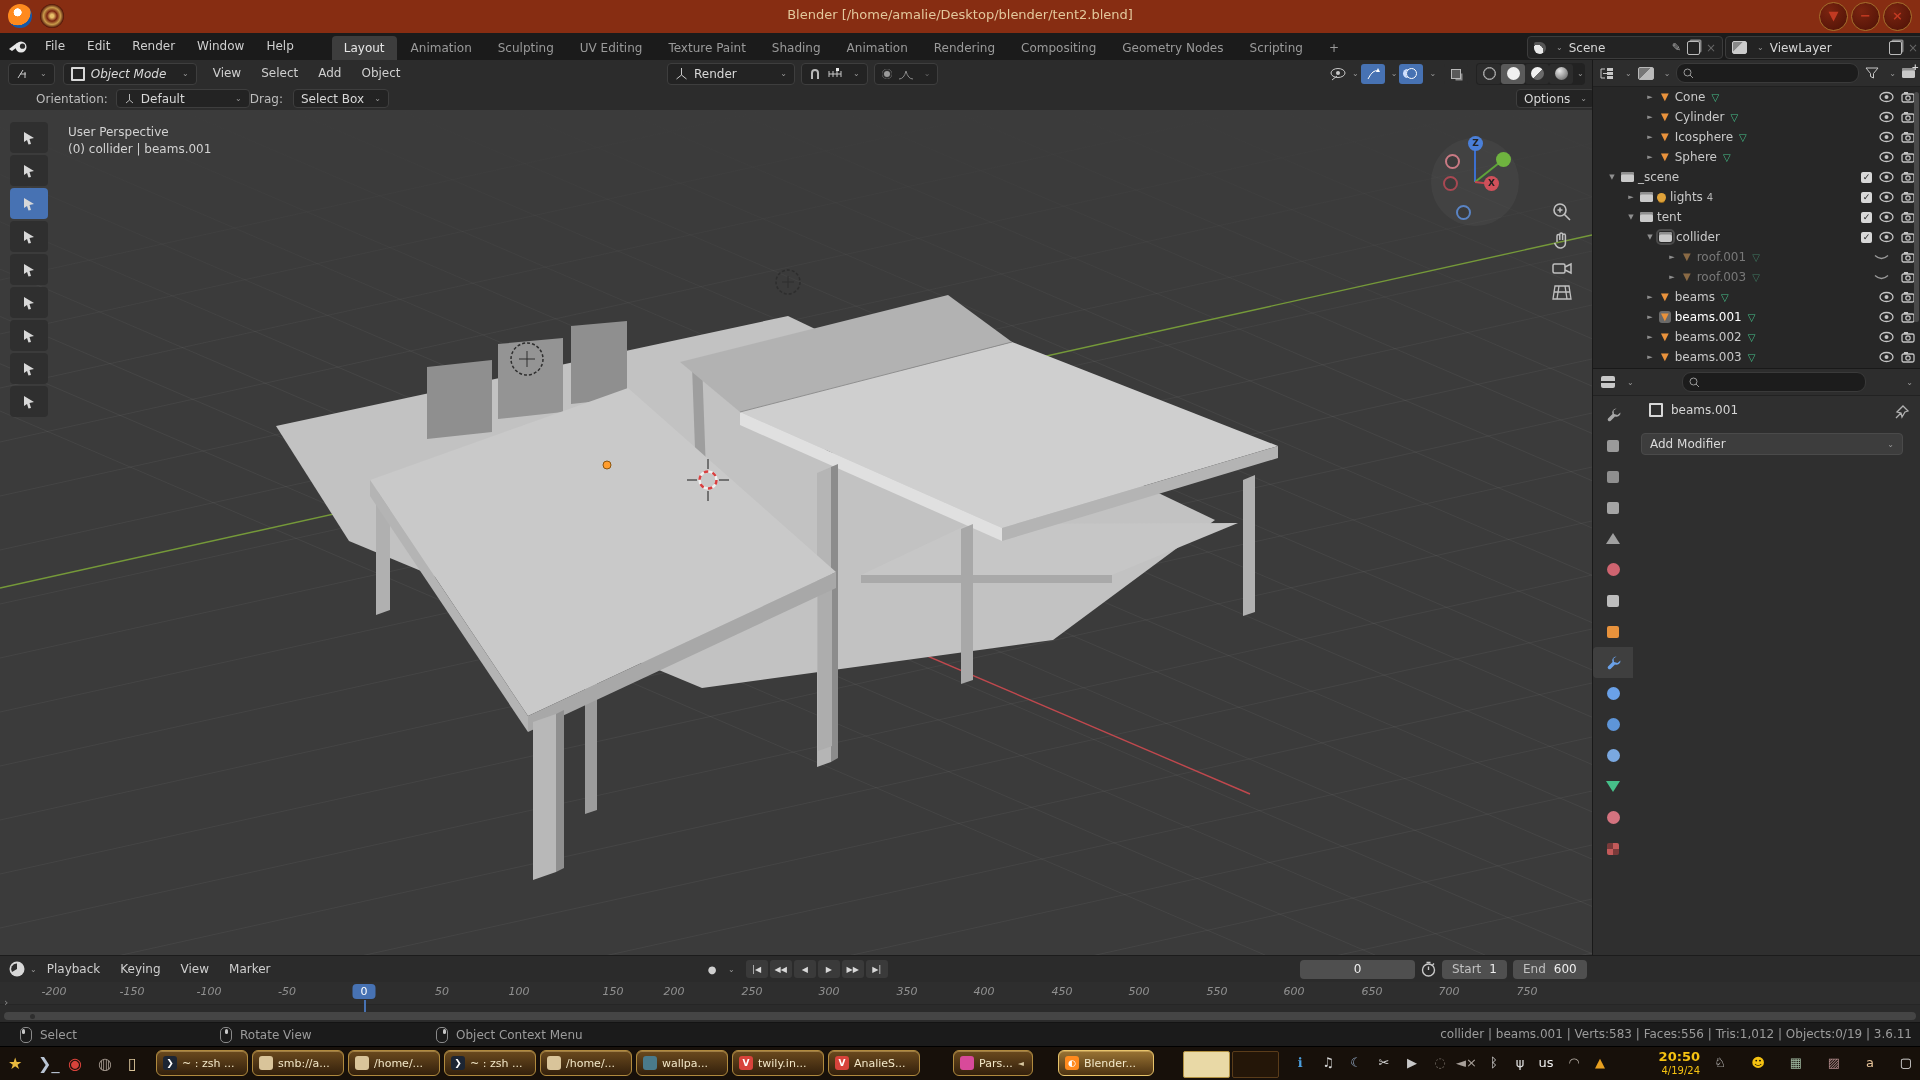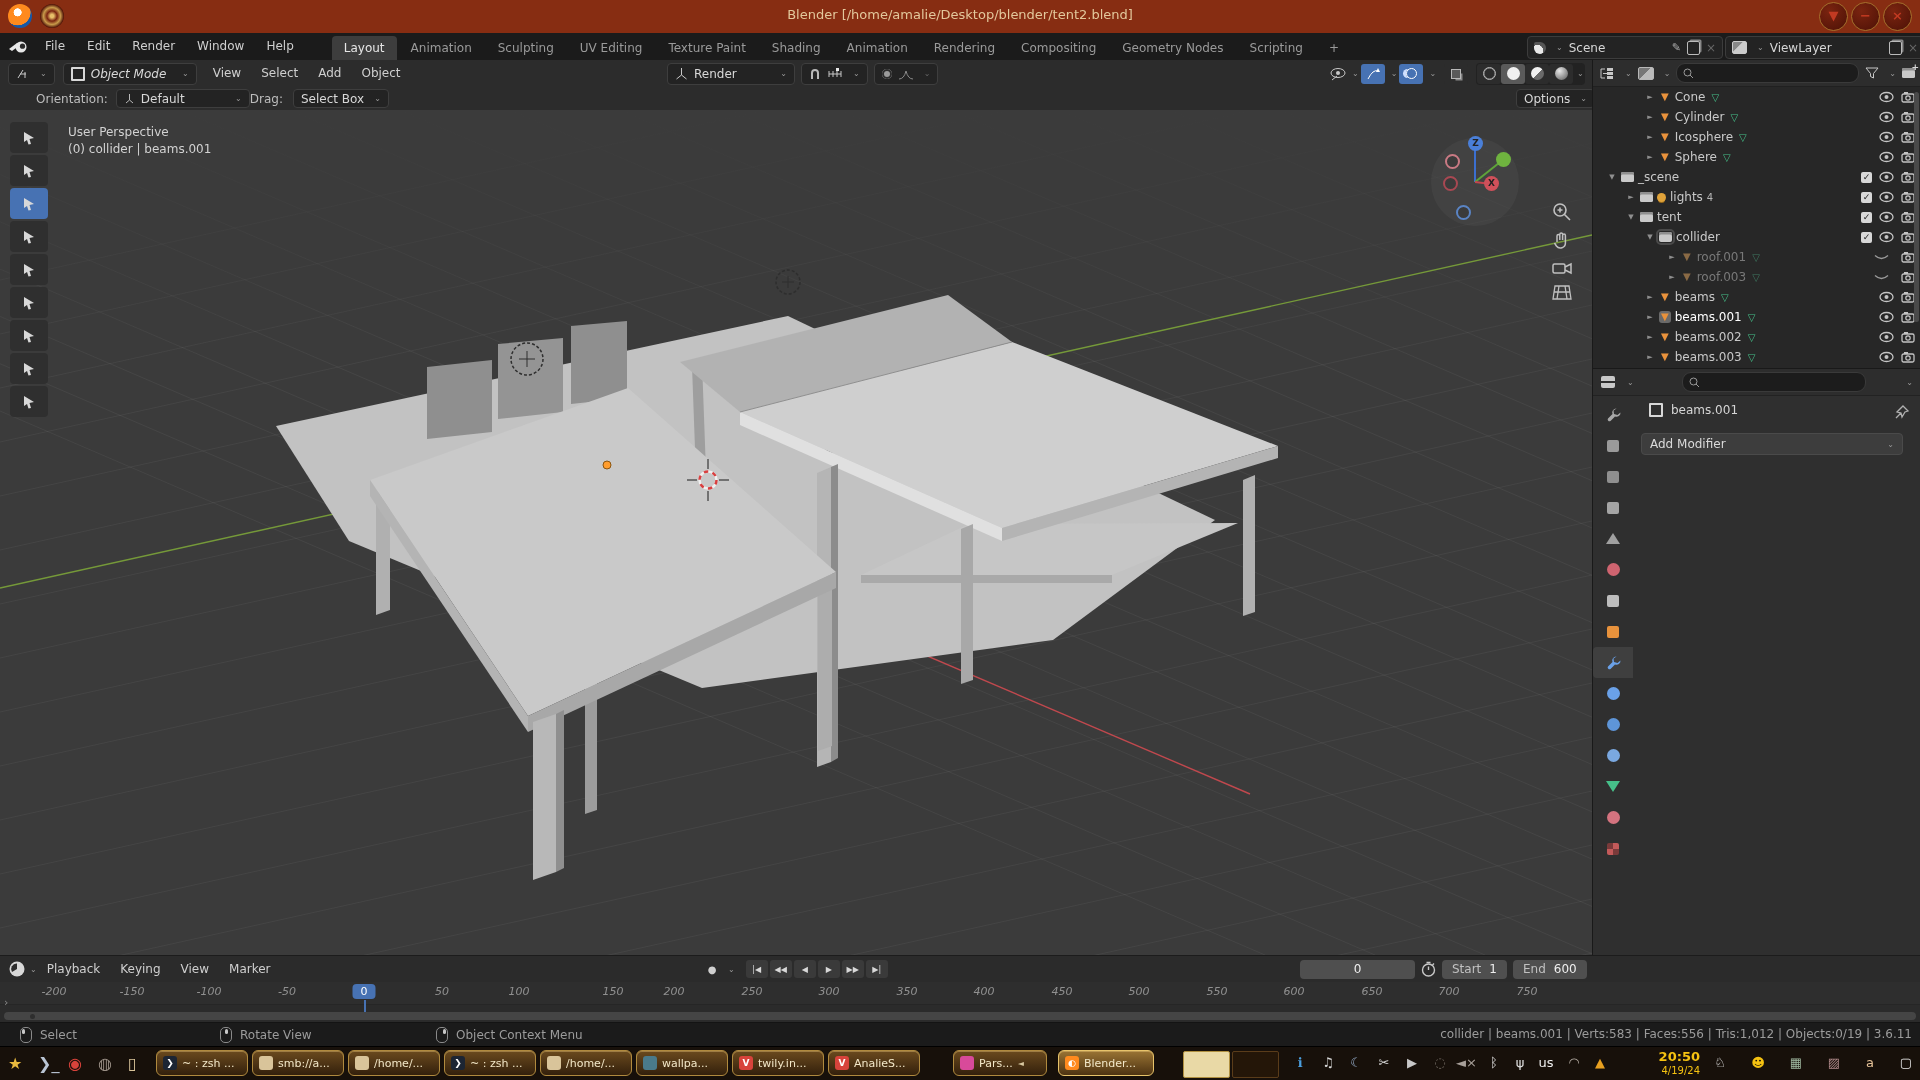--- a/index.html
+++ b/index.html
@@ -1067,21 +1067,21 @@
         <div class="tkbtn" style="position: absolute; left: 732px; width: 92px;">
         <span class="tkico" style="background: rgb(216, 67, 59); color: rgb(255, 255, 255);">V</span>
         <span style="overflow:hidden;white-space:nowrap;">twily.in...</span>
         <span style="font-size:8px;color:#d8c8a0;"></span>
       </div>
         <div class="tkbtn" style="position: absolute; left: 828px; width: 92px;">
         <span class="tkico" style="background: rgb(216, 67, 59); color: rgb(255, 255, 255);">V</span>
         <span style="overflow:hidden;white-space:nowrap;">AnalieS...</span>
         <span style="font-size:8px;color:#d8c8a0;"></span>
       </div>
-        <div class="tkbtn" style="position: absolute; left: 953px; width: 94px;">
+        <div class="tkbtn" style="position: absolute; left: 953px; width: 80px;">
         <span class="tkico" style="background: rgb(216, 74, 154); color: rgb(255, 255, 255);"></span>
         <span style="overflow:hidden;white-space:nowrap;">Pars...</span>
         <span style="font-size:8px;color:#d8c8a0;">◄</span>
       </div>
         <div class="tkbtn active" style="position: absolute; left: 1058px; width: 96px;">
         <span class="tkico" style="background: rgb(255, 138, 30); color: rgb(255, 255, 255);">◐</span>
         <span style="overflow:hidden;white-space:nowrap;">Blender...</span>
         <span style="font-size:8px;color:#d8c8a0;"></span>
       </div>
       </div>

